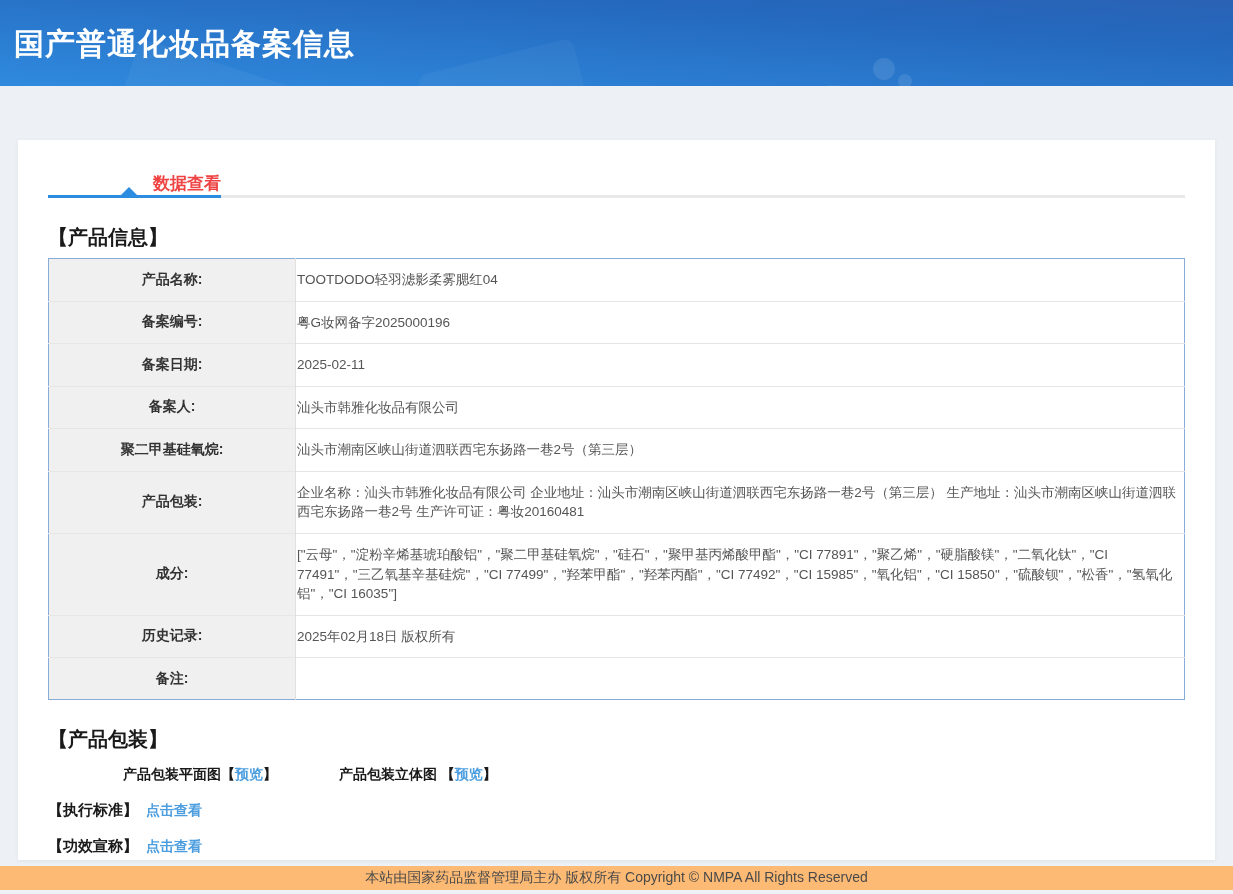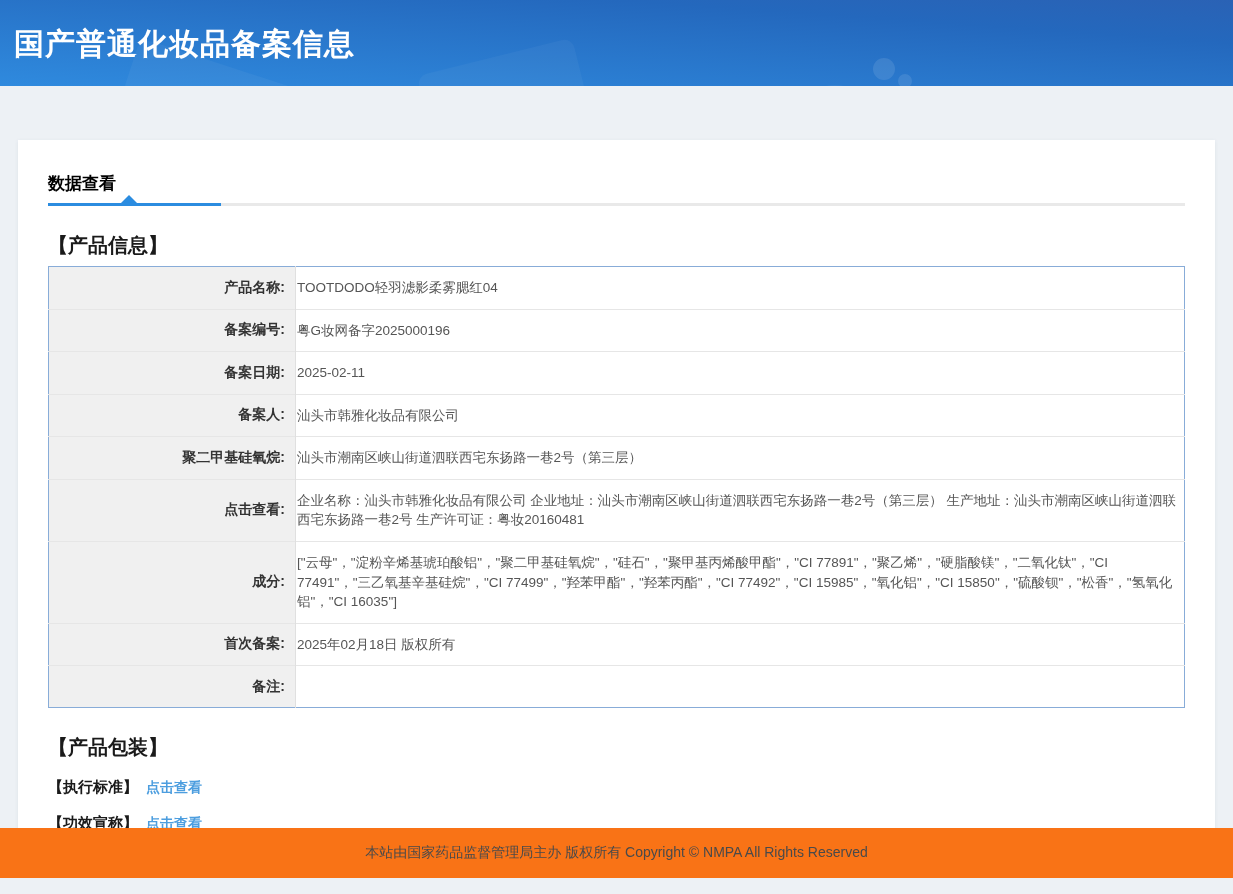--- a/index.html
+++ b/index.html
@@ -42,26 +42,26 @@
     background:#ffffff;
     box-shadow:0 1px 4px rgba(40,60,90,0.08);
     padding:32px 30px 0 30px;
   }
 
   
   .tab-row { padding-left:0; }
   .tab {
     display:inline-block;
     width:173px;
-    text-align:left;
+    text-align:right;
     font-size:17px;
     font-weight:bold;
-    color:#000000;
+    color:#ef4444;
     cursor:pointer;
-    padding-bottom:8px;
+    padding-bottom:0;
   }
   .tab-underline {
     position:relative;
     height:3px;
     background:#e9e9e9;
   }
   .tab-underline .active-seg {
     position:absolute; left:0; top:0;
     width:173px; height:3px;
     background:#2b8ce0;
@@ -88,21 +88,21 @@
     width:100%;
     border-collapse:collapse;
     margin-top:7px;
     border:1px solid #88acd8;
   }
   table.info tr { border-bottom:1px solid #e6e6e6; }
   table.info tr:last-child { border-bottom:none; }
   table.info th {
     width:247px;
     background:#f0f0f0;
-    text-align:right;
+    text-align:center;
     font-size:14px;
     font-weight:bold;
     color:#333333;
     padding:11px 10px;
     vertical-align:middle;
     border-right:1px solid #e0e0e0;
   }
   table.info td {
     font-size:13.5px;
     color:#555555;
@@ -128,28 +128,28 @@
     text-decoration:none;
     cursor:pointer;
     font-size:14px;
   }
   .inline-section { margin-top:17px; font-size:15px; font-weight:bold; color:#1a1a1a; }
   .inline-section a.link { margin-left:8px; font-size:14px; }
 
   
   .site-footer {
     position:absolute;
-    left:0; right:0; bottom:16px;
-    height:50px;
+    left:0; right:0; bottom:4px;
+    height:24px;
     display:flex;
     align-items:center;
     justify-content:center;
     font-size:14px;
     color:#4a4a4a;
-    background:#f97316;
+    background:#fdba74;
   }
 </style>
 </head>
 <body>
 
 <header class="site-header">
   <span class="deco d4"></span>
   <span class="deco d5"></span>
   <span class="deco d3"></span>
   <span class="deco d1"></span>
@@ -185,40 +185,48 @@
     </tr>
     <tr>
       <th>备案人:</th>
       <td>汕头市韩雅化妆品有限公司</td>
     </tr>
     <tr>
       <th>聚二甲基硅氧烷:</th>
       <td>汕头市潮南区峡山街道泗联西宅东扬路一巷2号（第三层）</td>
     </tr>
     <tr>
-      <th>点击查看:</th>
+      <th>产品包装:</th>
       <td>企业名称：汕头市韩雅化妆品有限公司 企业地址：汕头市潮南区峡山街道泗联西宅东扬路一巷2号（第三层） 生产地址：汕头市潮南区峡山街道泗联西宅东扬路一巷2号 生产许可证：粤妆20160481</td>
     </tr>
     <tr>
       <th>成分:</th>
       <td>["云母"，"淀粉辛烯基琥珀酸铝"，"聚二甲基硅氧烷"，"硅石"，"聚甲基丙烯酸甲酯"，"CI 77891"，"聚乙烯"，"硬脂酸镁"，"二氧化钛"，"CI 77491"，"三乙氧基辛基硅烷"，"CI 77499"，"羟苯甲酯"，"羟苯丙酯"，"CI 77492"，"CI 15985"，"氧化铝"，"CI 15850"，"硫酸钡"，"松香"，"氢氧化铝"，"CI 16035"]</td>
     </tr>
     <tr>
-      <th>首次备案:</th>
+      <th>历史记录:</th>
       <td>2025年02月18日 版权所有</td>
     </tr>
     <tr class="empty-row">
       <th>备注:</th>
       <td></td>
     </tr>
   </tbody>
     </table>
 
   <h2 class="section-title">【产品包装】</h2>
 
+  <div class="pack-links">
+    <span class="pack-item">
+      <span>产品包装平面图</span><span>【</span><a class="link">预览</a><span>】</span>
+    </span>
+    <span class="pack-item">
+      <span>产品包装立体图 </span><span>【</span><a class="link">预览</a><span>】</span>
+    </span>
+  </div>
 
   <div class="inline-section">
     <span>【执行标准】</span><a class="link">点击查看</a>
   </div>
 
   <div class="inline-section">
     <span>【功效宣称】</span><a class="link">点击查看</a>
   </div>
 
 </main>

